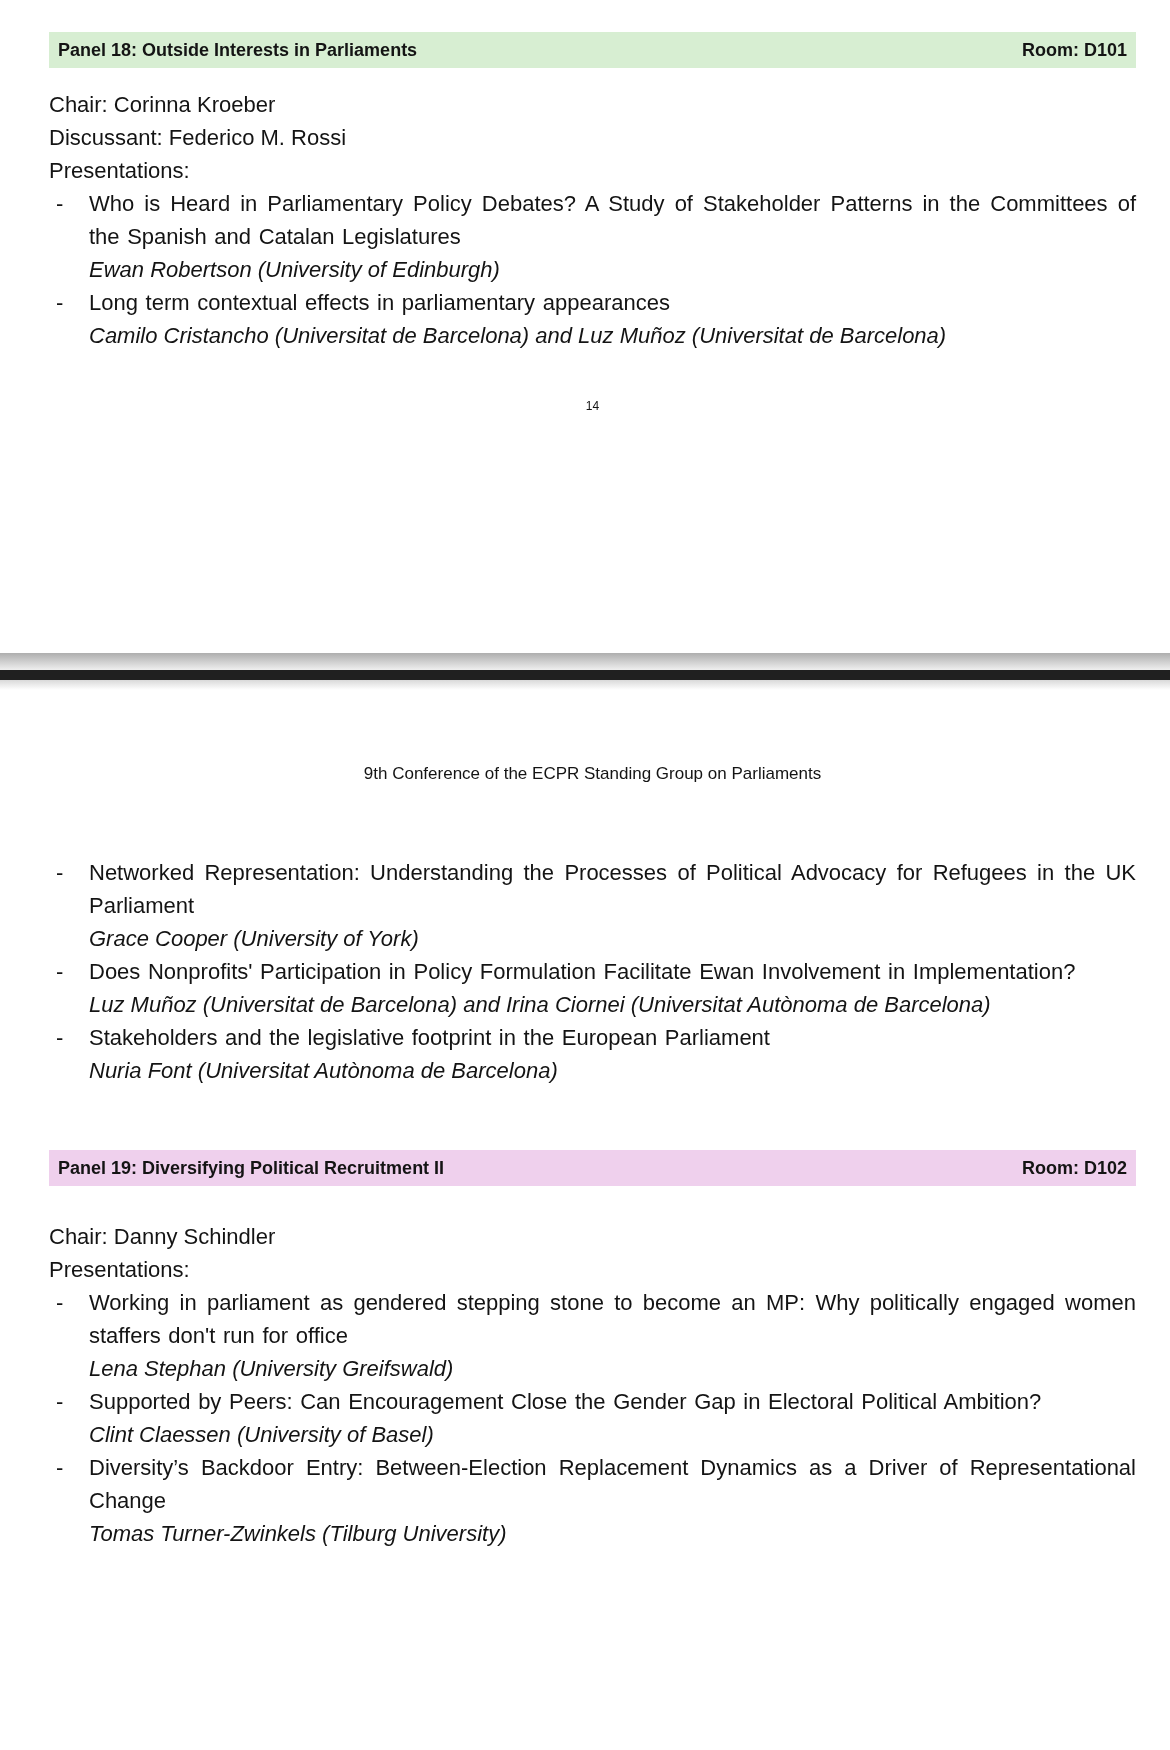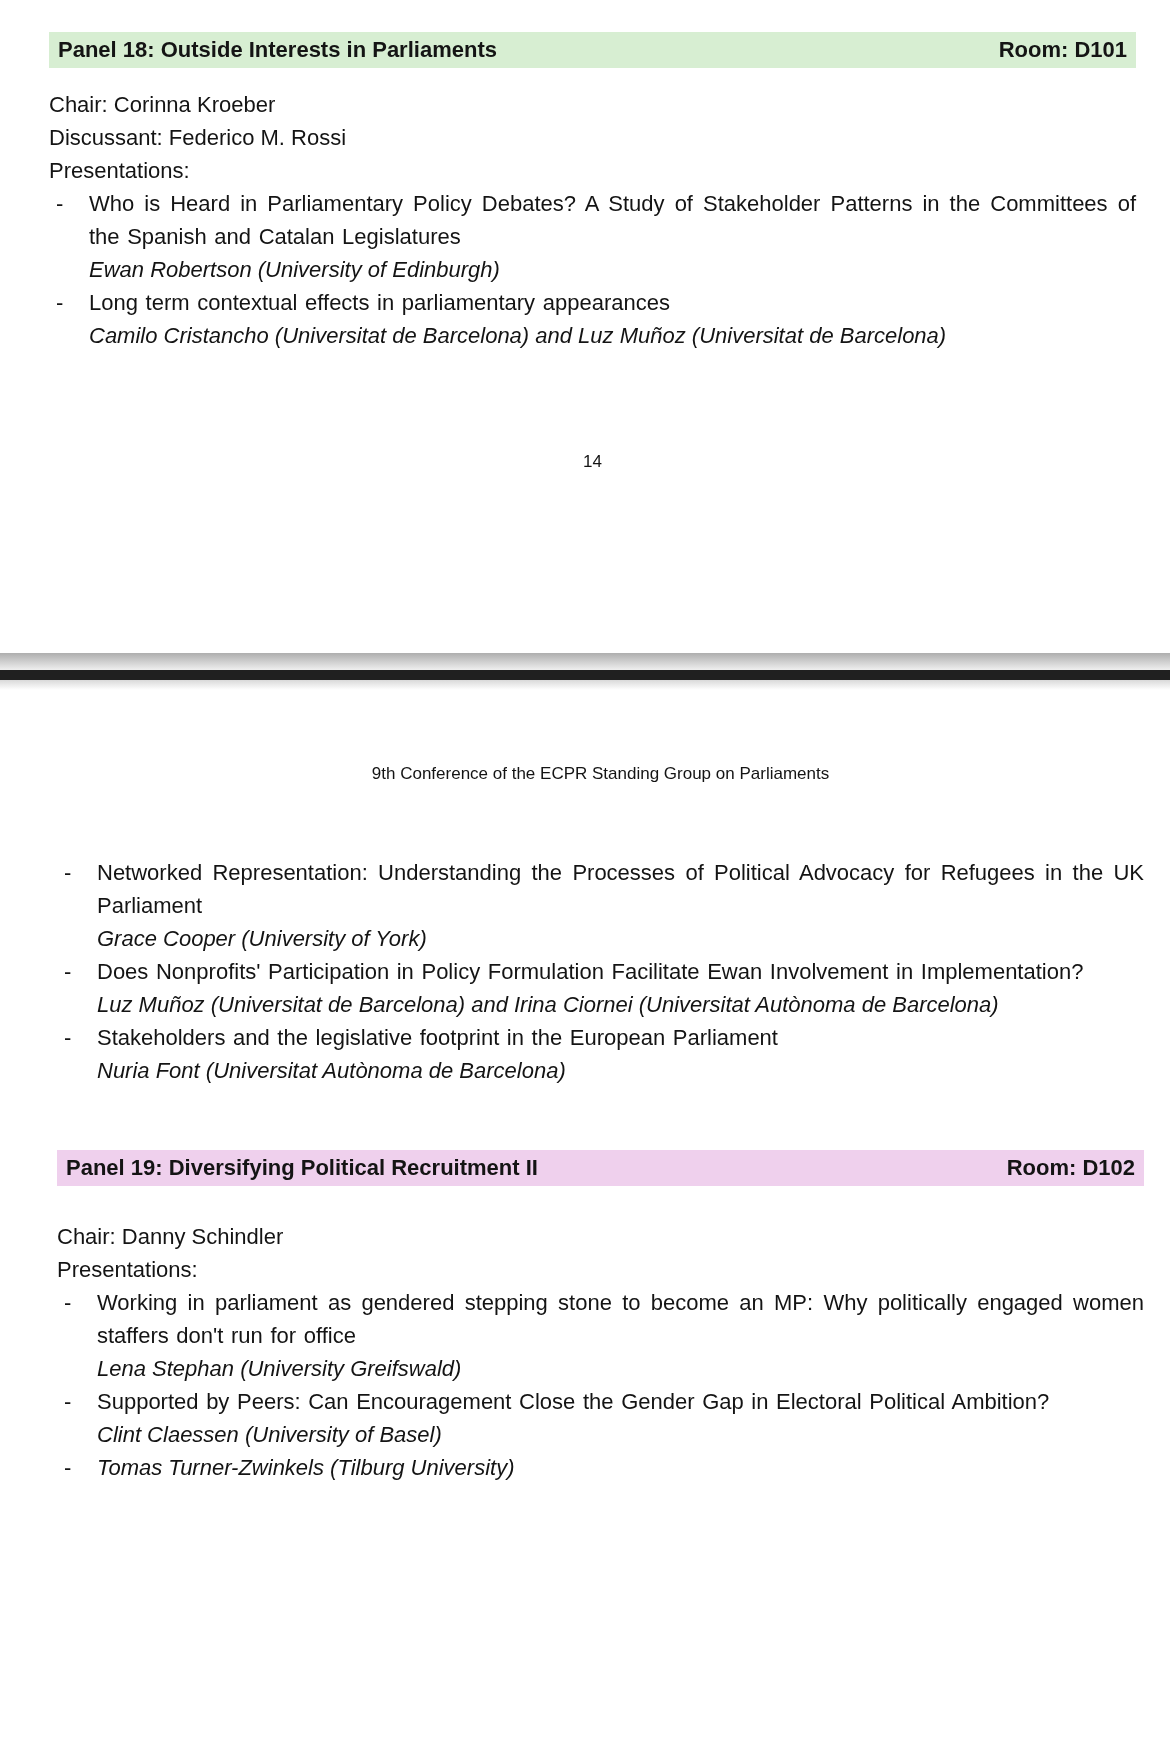--- a/index.html
+++ b/index.html
@@ -18,52 +18,52 @@
   .bodytext { font-size: 22px; line-height: 33px; }
 
   
   .panel-heading {
     display: flex;
     justify-content: space-between;
     align-items: center;
     height: 36px;
     padding: 0 9px;
     box-sizing: border-box;
-    font-size: 22px;
+    font-size: 18px;
     font-weight: bold;
     line-height: 36px;
     white-space: nowrap;
   }
   .panel-heading.green { background: #d7eed2; }
   .panel-heading.pink  { background: #efd0ed; }
 
   .page-one { height: 653px; overflow: hidden; }
   .page-one .panel-heading { margin-top: 32px; }
-  .page-two { height: 1060px; overflow: hidden; padding-left: 8px; }
+  .page-two { height: 1060px; overflow: hidden; }
 
   .meta-block { margin-top: 20px; }
   .pres-label { }
 
   .items { }
   .item { display: flex; }
   .marker {
     width: 40px;
     box-sizing: border-box;
     padding-left: 7px;
     flex: 0 0 40px;
     line-height: 33px;
   }
   .item-body { flex: 1 1 auto; width: 1047px; }
   .item-title { text-align: justify; word-spacing: 1.5px; }
   .item-authors { font-style: italic; }
 
   .page-number {
-    margin-top: 100px;
+    margin-top: 44px;
     text-align: center;
-    font-size: 17px;
+    font-size: 12px;
     line-height: 20px;
   }
 
   
   .page-break { height: 37px; width: 1170px; }
   .pb-top    { height: 17px; background: linear-gradient(to bottom, #aeaeae, #efefef); }
   .pb-bar    { height: 10px; background: #202020; }
   .pb-bottom { height: 10px; background: linear-gradient(to bottom, #d9d9d9, #ffffff); }
 
   .running-header {
@@ -175,20 +175,21 @@
         <div class="item">
           <span class="marker">-</span>
           <div class="item-body">
             <div class="item-title">Supported by Peers: Can Encouragement Close the Gender Gap in Electoral Political Ambition?</div>
             <div class="item-authors">Clint Claessen (University of Basel)</div>
           </div>
         </div>
         <div class="item">
           <span class="marker">-</span>
           <div class="item-body">
+            <div class="item-title">Diversity’s Backdoor Entry: Between-Election Replacement Dynamics as a Driver of Representational Change</div>
             <div class="item-authors">Tomas Turner-Zwinkels (Tilburg University)</div>
           </div>
         </div>
       </div>
 
     </div>
   </section>
 
 </div>
 

